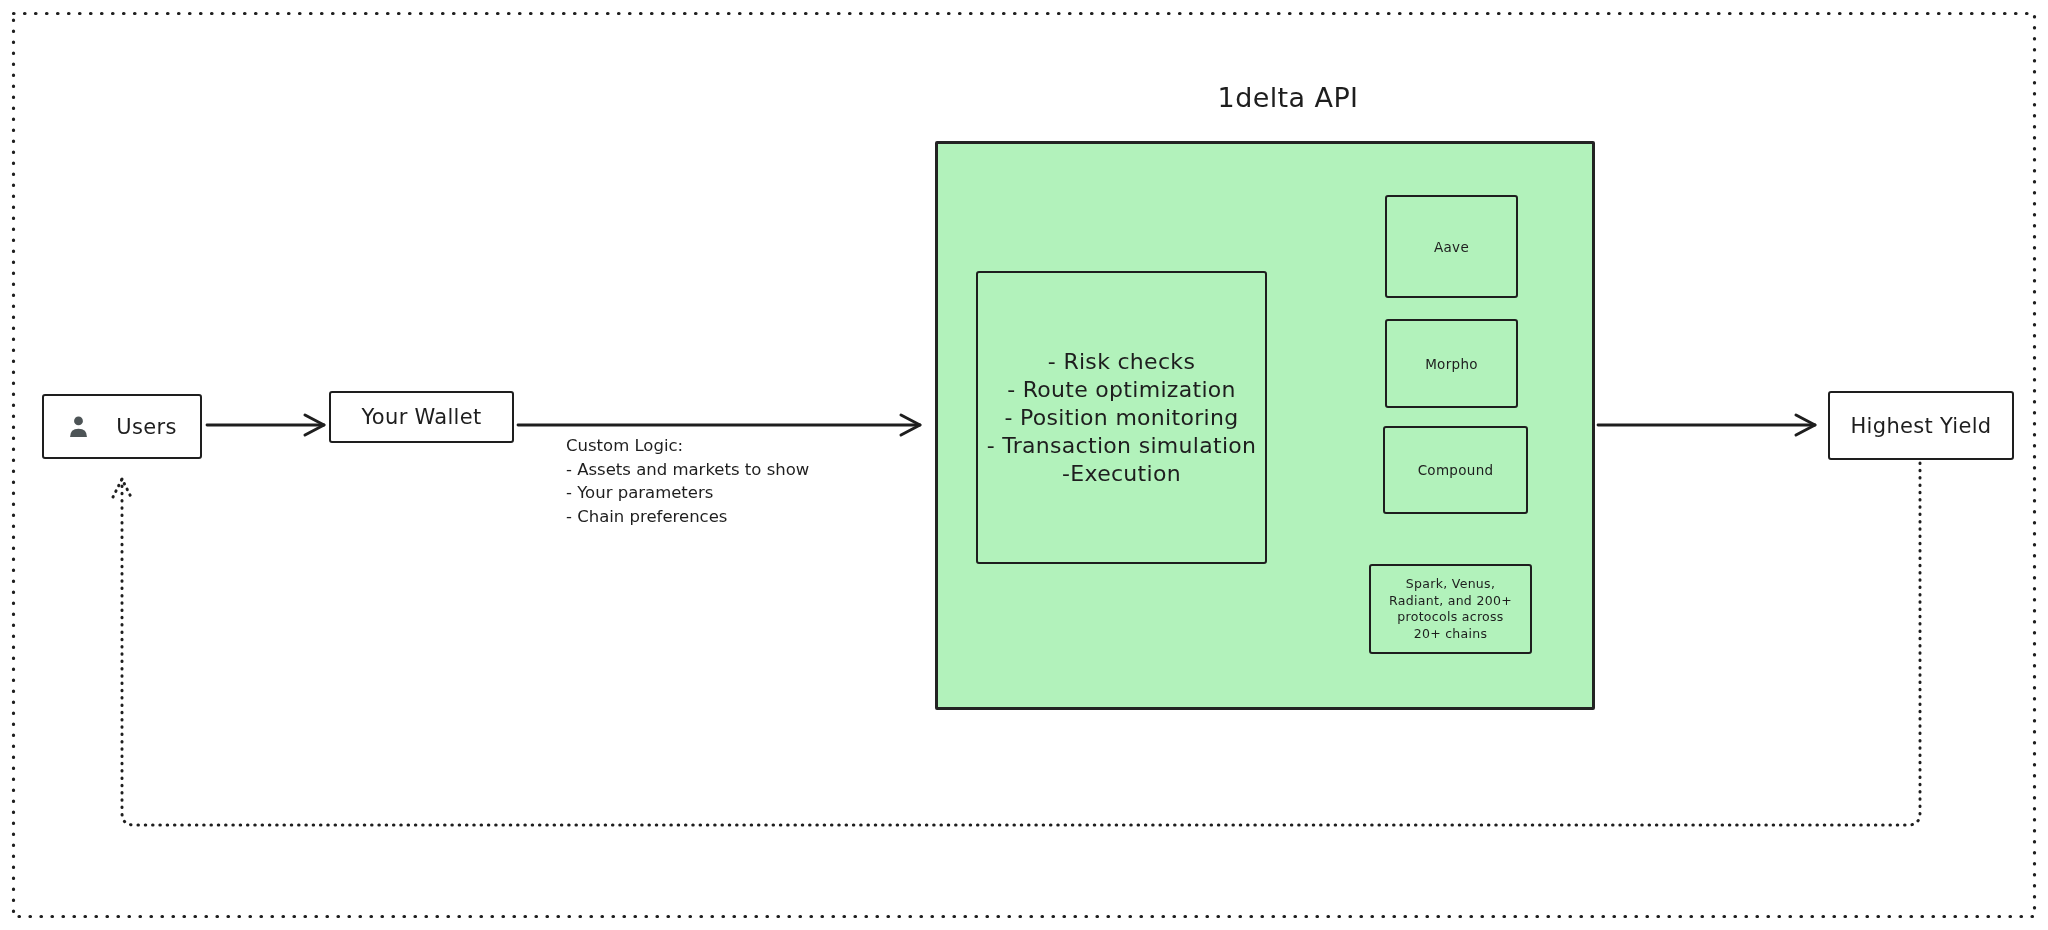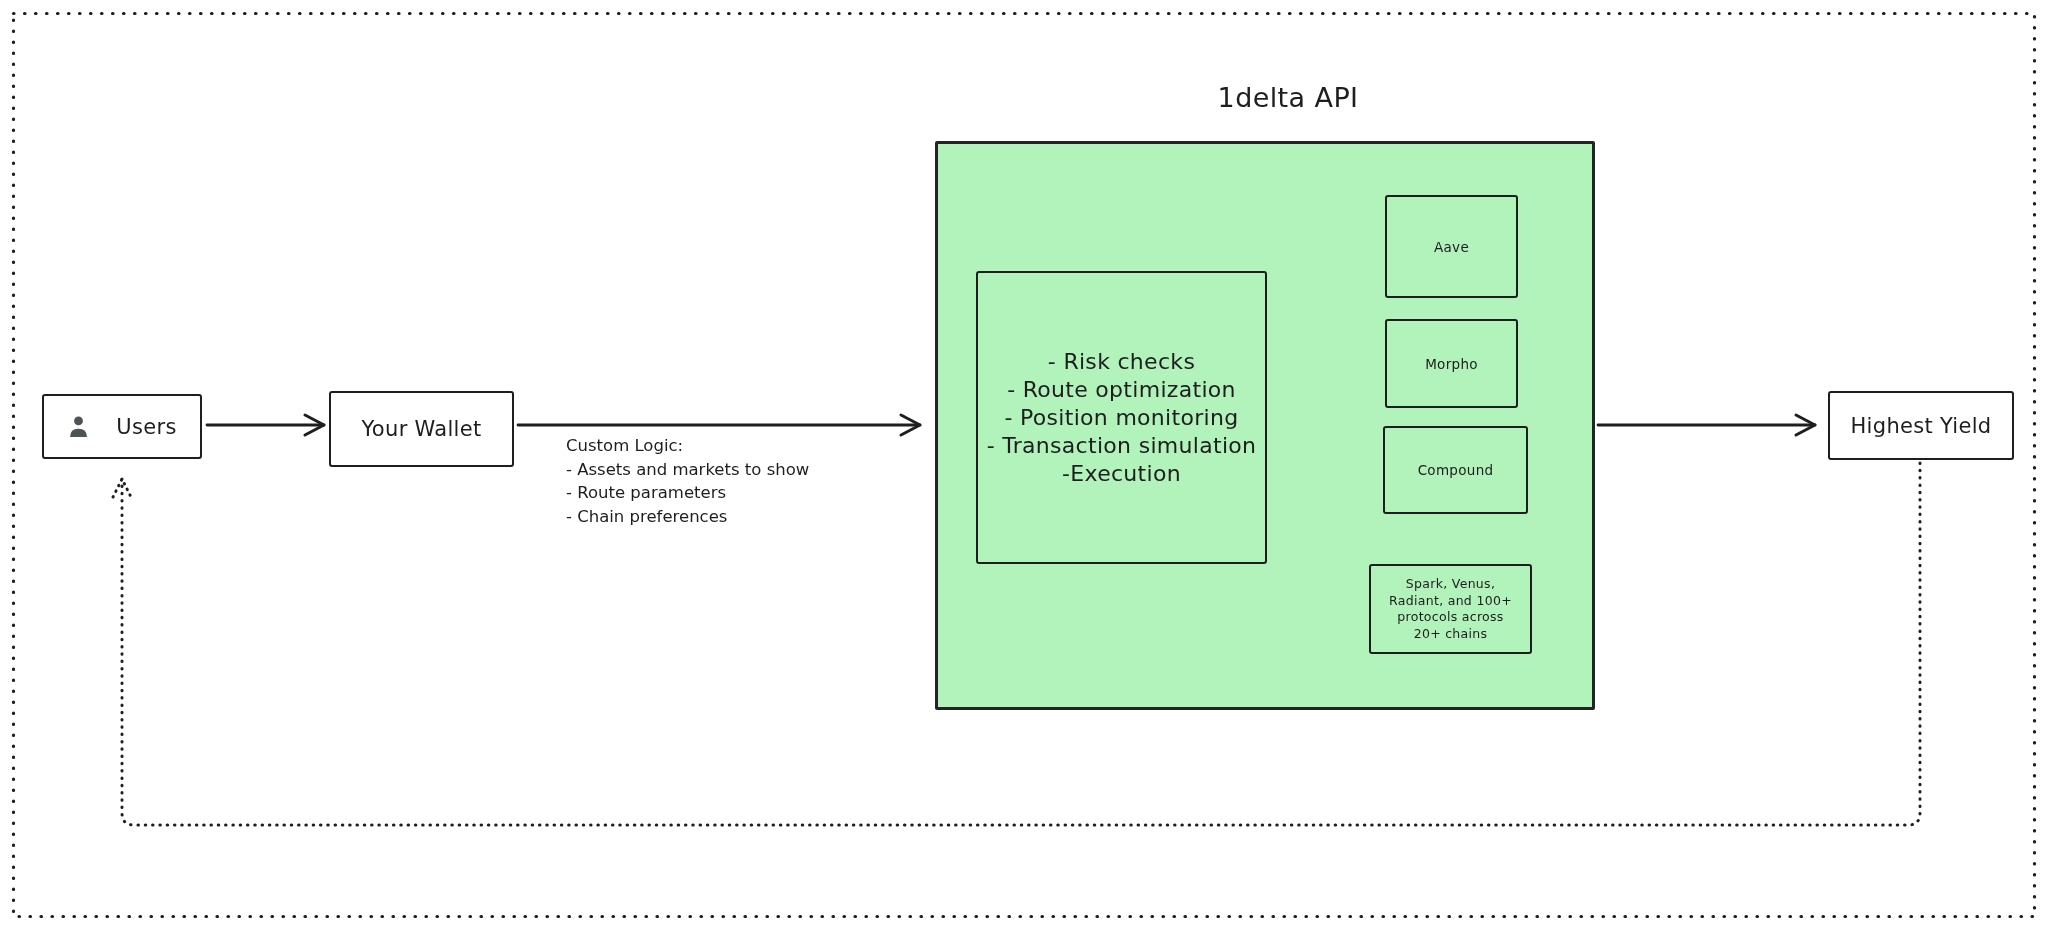--- a/index.html
+++ b/index.html
@@ -16,21 +16,21 @@
     position:absolute;
     box-sizing:border-box;
     border:2.5px solid #1e1e1e;
     border-radius:3px;
     background:#ffffff;
     display:flex;align-items:center;justify-content:center;
     font-size:21px;letter-spacing:0.3px;
   }
   .node.transparent{background:transparent;}
   #users-box{left:42px;top:394px;width:160px;height:65px;gap:26px;}
-  #wallet-box{left:329px;top:391px;width:185px;height:76px;}
+  #wallet-box{left:329px;top:391px;width:185px;height:52px;}
   #yield-box{left:1828px;top:391px;width:186px;height:69px;}
   #api-panel{
     position:absolute;left:935px;top:141px;width:660px;height:569px;
     box-sizing:border-box;background:#b2f2bb;border:3px solid #232323;border-radius:2px;
   }
   #api-title{
     position:absolute;left:1098px;top:82px;width:380px;
     text-align:center;font-size:27px;letter-spacing:0.4px;
   }
   #api-core-box{
@@ -96,21 +96,21 @@
     <span>Users</span>
   </div>
 
   <div class="node" id="wallet-box">
     <span>Your Wallet</span>
   </div>
 
   <div id="custom-logic">
     <div>Custom Logic:</div>
     <div>- Assets and markets to show</div>
-    <div>- Route parameters</div>
+    <div>- Your parameters</div>
     <div>- Chain preferences</div>
   </div>
 
   <div class="node transparent" id="api-core-box">
     <div>- Risk checks</div>
     <div>- Route optimization</div>
     <div>- Position monitoring</div>
     <div>- Transaction simulation</div>
     <div>-Execution</div>
   </div>
@@ -119,21 +119,21 @@
     <span>Aave</span>
   </div>
   <div class="node transparent" id="morpho-box">
     <span>Morpho</span>
   </div>
   <div class="node transparent" id="compound-box">
     <span>Compound</span>
   </div>
   <div class="node transparent" id="spark-box">
     <div>Spark, Venus,</div>
-    <div>Radiant, and 100+</div>
+    <div>Radiant, and 200+</div>
     <div>protocols across</div>
     <div>20+ chains</div>
   </div>
 
   <div class="node" id="yield-box">
     <span>Highest Yield</span>
   </div>
 
 </div>
 

